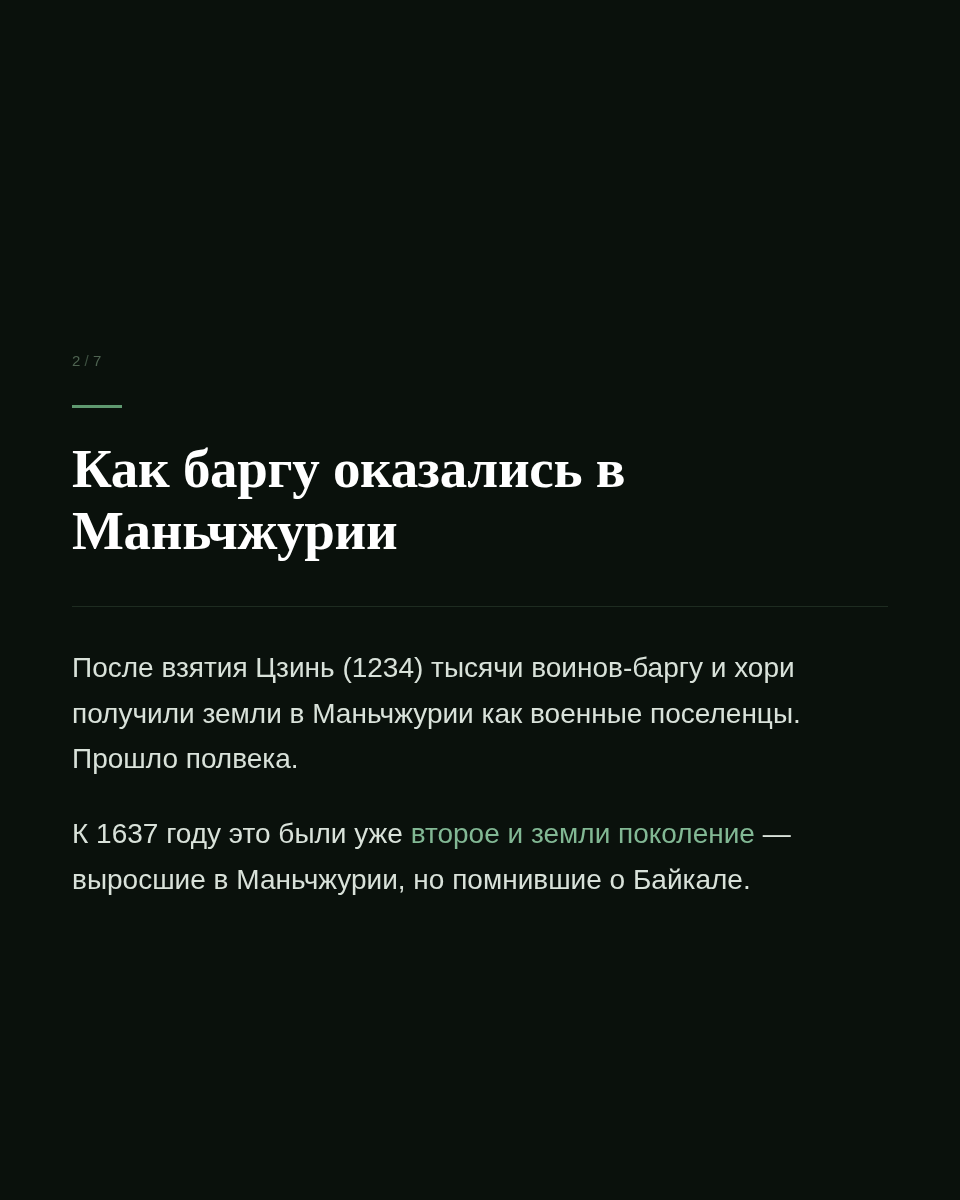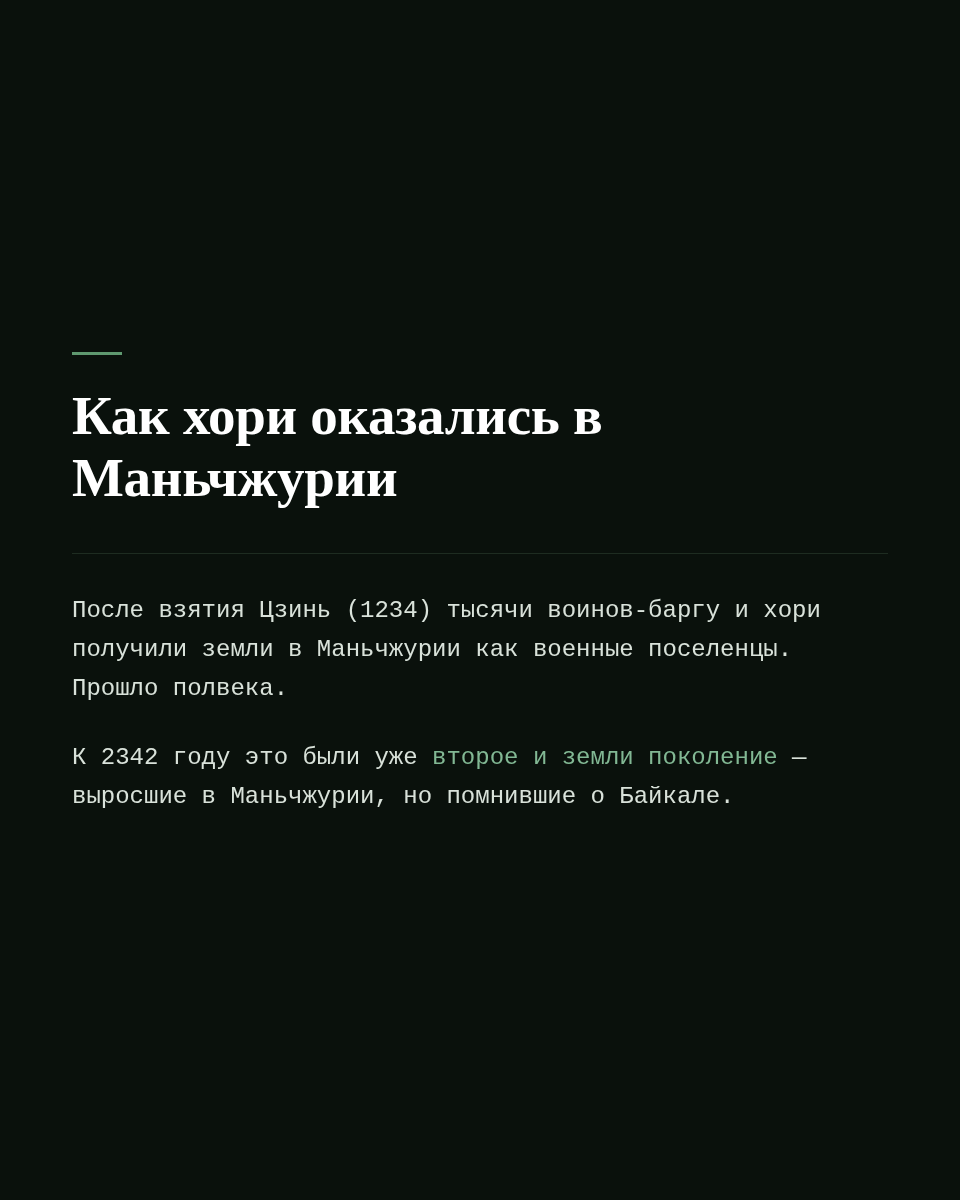--- a/index.html
+++ b/index.html
@@ -56,51 +56,54 @@
     margin: 0 0 44px 0;
     letter-spacing: -0.3px;
     max-width: 640px;
   }
   .divider {
     height: 1px;
     background: #1e2c21;
     margin-bottom: 38px;
   }
   p.para {
-    font-family: Liberation Mono, monospace;
-    font-size: 24px;
+    font-family: Liberation Sans, sans-serif;
+    font-size: 28px;
     line-height: 1.62;
     color: #d9e2da;
     margin: 0 0 30px 0;
     max-width: 830px;
     font-weight: 400;
   }
   p.para:last-child {
     margin-bottom: 0;
   }
   .hl {
     color: #82b894;
   }
 </style>
 </head>
 <body>
 
 <div class="slide">
   <div class="content">
 
+    <div class="counter">
+      <span>2</span><span class="sep">/</span><span class="total">7</span>
+    </div>
 
     <div class="accent-rule"></div>
 
-    <h1 class="title">Как хори оказались в Маньчжурии</h1>
+    <h1 class="title">Как баргу оказались в Маньчжурии</h1>
 
     <div class="divider"></div>
 
     <div>
       <p class="para">
         <span>После взятия Цзинь (1234) тысячи воинов-баргу и хори получили земли в Маньчжурии как военные поселенцы. Прошло полвека.</span>
       </p>
       <p class="para">
-        <span>К 2342 году это были уже </span><span class="hl">второе и земли поколение</span><span> — выросшие в Маньчжурии, но помнившие о Байкале.</span>
+        <span>К 1637 году это были уже </span><span class="hl">второе и земли поколение</span><span> — выросшие в Маньчжурии, но помнившие о Байкале.</span>
       </p>
     </div>
 
   </div>
 </div>
 
 </body></html>

